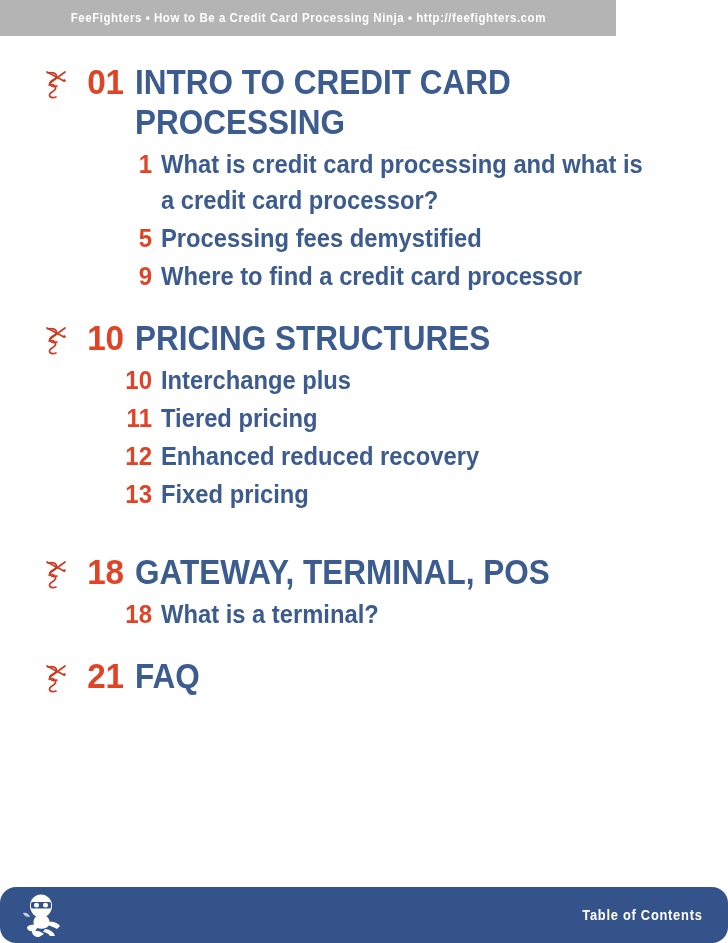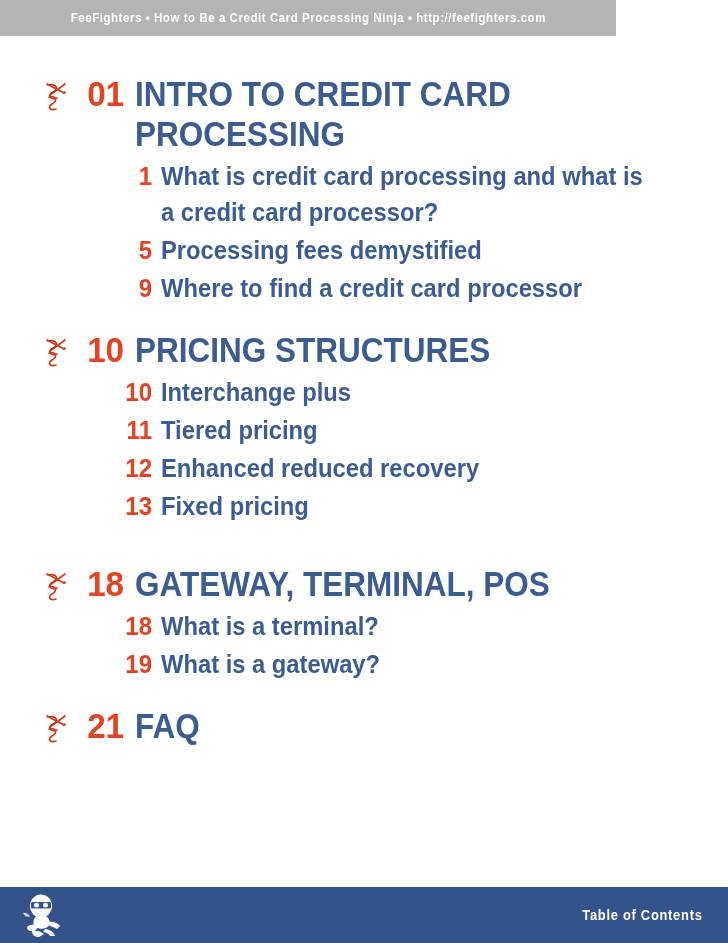--- a/index.html
+++ b/index.html
@@ -33,21 +33,21 @@
     font-size: 12.5px;
     font-weight: bold;
     letter-spacing: 0.6px;
     transform: scaleX(0.92);
     white-space: nowrap;
   }
 
   
   .toc {
     position: absolute;
-    top: 48px;
+    top: 36px;
     left: 0;
     width: 728px;
     height: 851px;
     padding: 0;
     box-sizing: border-box;
   }
 
   .section {
     position: relative;
   }
@@ -136,20 +136,21 @@
     left: 0;
     top: 887px;
     width: 728px;
     height: 56px;
     background: #34538a;
     display: flex;
     align-items: center;
     justify-content: space-between;
     padding: 0 20px 0 14px;
     box-sizing: border-box;
+    border-radius: 16px;
   }
   .footer-label {
     color: #ffffff;
     font-family: "Liberation Sans Narrow", "Liberation Sans", sans-serif;
     font-size: 14px;
     font-weight: bold;
     letter-spacing: 0.8px;
     transform: scaleX(0.92);
     white-space: nowrap;
   }
@@ -254,24 +255,20 @@
           <circle cx="20.5" cy="12.6" r="1.3" fill="#c93b22"></circle>
         </svg>
       </span>
       <span class="sec-num">18</span>
       <span class="sec-title">GATEWAY, TERMINAL, POS</span>
     </div>
     <div class="subitems">
       <div class="subitem">
         <span class="sub-num">18</span>
         <span class="sub-text">What is a terminal?</span>
-      </div>
-      <div class="subitem">
-        <span class="sub-num">19</span>
-        <span class="sub-text">What is a gateway?</span>
       </div>
     </div>
   </div>
 
   <div class="gap-md"></div>
 
   <div class="section">
     <div class="section-head">
       <span class="ninja-mark">
         <svg width="30" height="34" viewBox="0 0 30 34">

